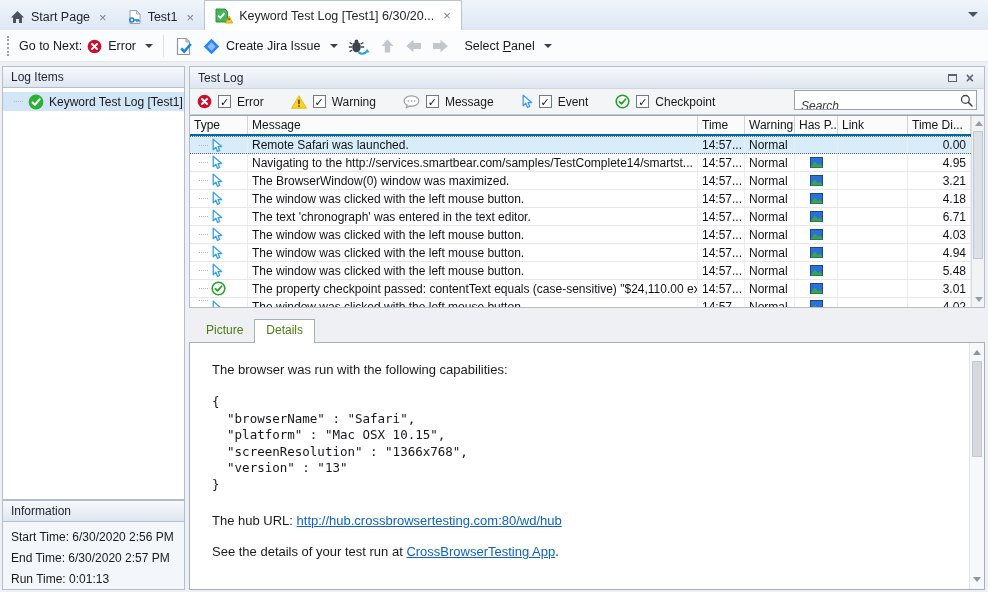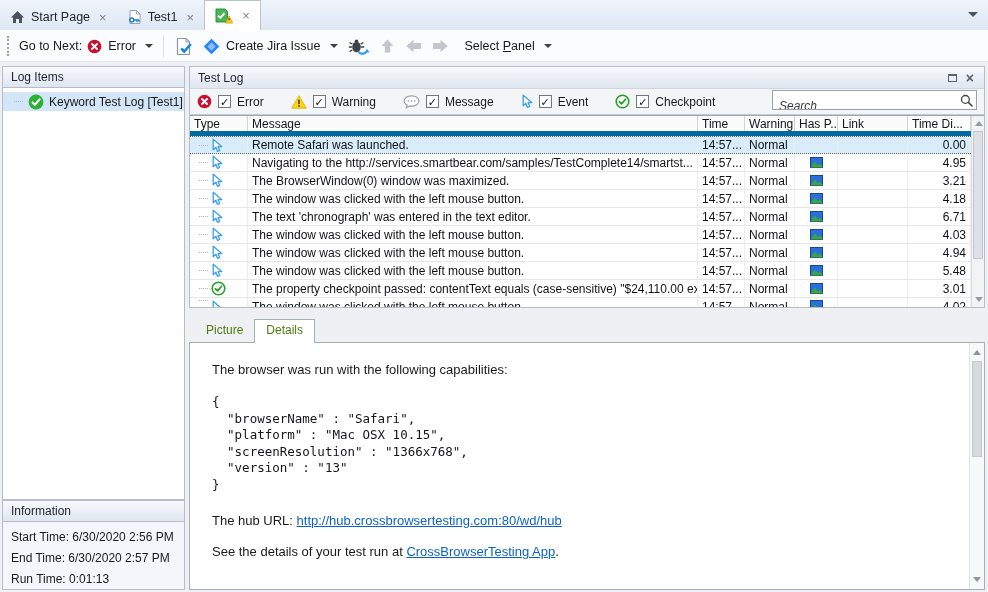--- a/index.html
+++ b/index.html
@@ -86,30 +86,30 @@
     padding: 0 7px; border-bottom: 1px solid #c3cad4;
   }
   .fgroup { display: flex; align-items: center; gap: 6px; margin-right: 27px; }
   .cb {
     width: 13px; height: 13px; background: #fff; border: 1px solid #6f7985;
     display: flex; align-items: center; justify-content: center;
     font-size: 11px; line-height: 10px; color: #101010;
   }
   .search { margin-left: auto; position: relative; }
   .search input {
-    width: 205px; height: 20px; border: 1px solid #98a1ad; padding: 12px 20px 0 6px;
+    width: 183px; height: 20px; border: 1px solid #98a1ad; padding: 12px 20px 0 6px;
     font-family: "Liberation Sans", sans-serif; font-size: 12px; outline: none;
   }
   .search input::placeholder { font-style: italic; color: #3a3a3a; opacity: 1; }
   .search .mag { position: absolute; right: 4px; top: 4px; }
 
   
   .table { position: relative; height: 192px; flex: 0 0 192px; border-top: 1px solid #9aa9ba; overflow: hidden; }
   .thead, .row { display: grid; grid-template-columns: 58px 1fr 47px 50px 43px 70px 63px; }
-  .thead { height: 20px; background: #fbfbfc; border-bottom: 5px solid #0369a1; margin-right: 13px; }
+  .thead { height: 20px; background: #fbfbfc; border-bottom: 2px solid #0369a1; margin-right: 13px; }
   .th {
     display: flex; align-items: center; padding: 0 4px; border-right: 1px solid #d4d4d4;
     color: #121418; white-space: nowrap; overflow: hidden;
   }
   #log-rows { margin-right: 13px; }
   .row { height: 18px; border-bottom: 1px solid #e7e7e7; background: #fff; }
   .row.selected { background: #d9ecfa; border-top: 1px dotted #63686e; border-bottom: 1px dotted #63686e; }
   .row.partial { height: 9px; overflow: hidden; border-bottom: none; }
   .td {
     display: flex; align-items: center; padding: 0 4px; border-right: 1px solid #ededed;
@@ -181,20 +181,21 @@
         </div>
         <div class="tab active">
           <span class="icon">
             <svg width="18" height="16" viewBox="0 0 18 16">
               <path d="M1 1 h9 l2.5 2.5 V14 H1 Z" fill="#45b655" stroke="#2f9040" stroke-width="1"></path>
               <path d="M3 7.6 l2.3 2.3 L9.6 5" fill="none" stroke="#fff" stroke-width="1.9"></path>
               <path d="M10.6 15 L14.1 8 L17.6 15 Z" fill="#ffd21c" stroke="#cfa00a" stroke-width="0.9"></path>
               <path d="M14.1 10.2 v2" stroke="#a33327" stroke-width="1.5"></path>
             </svg>
           </span>
+          <span>Keyword Test Log [Test1] 6/30/20...</span>
           <span class="close">×</span>
         </div>
       </div>
     <span class="tab-overflow"></span>
   </div>
 
   <div class="toolbar">
     <span class="grip"></span>
     <span>Go to Next:</span>
     <div class="tbtn">

